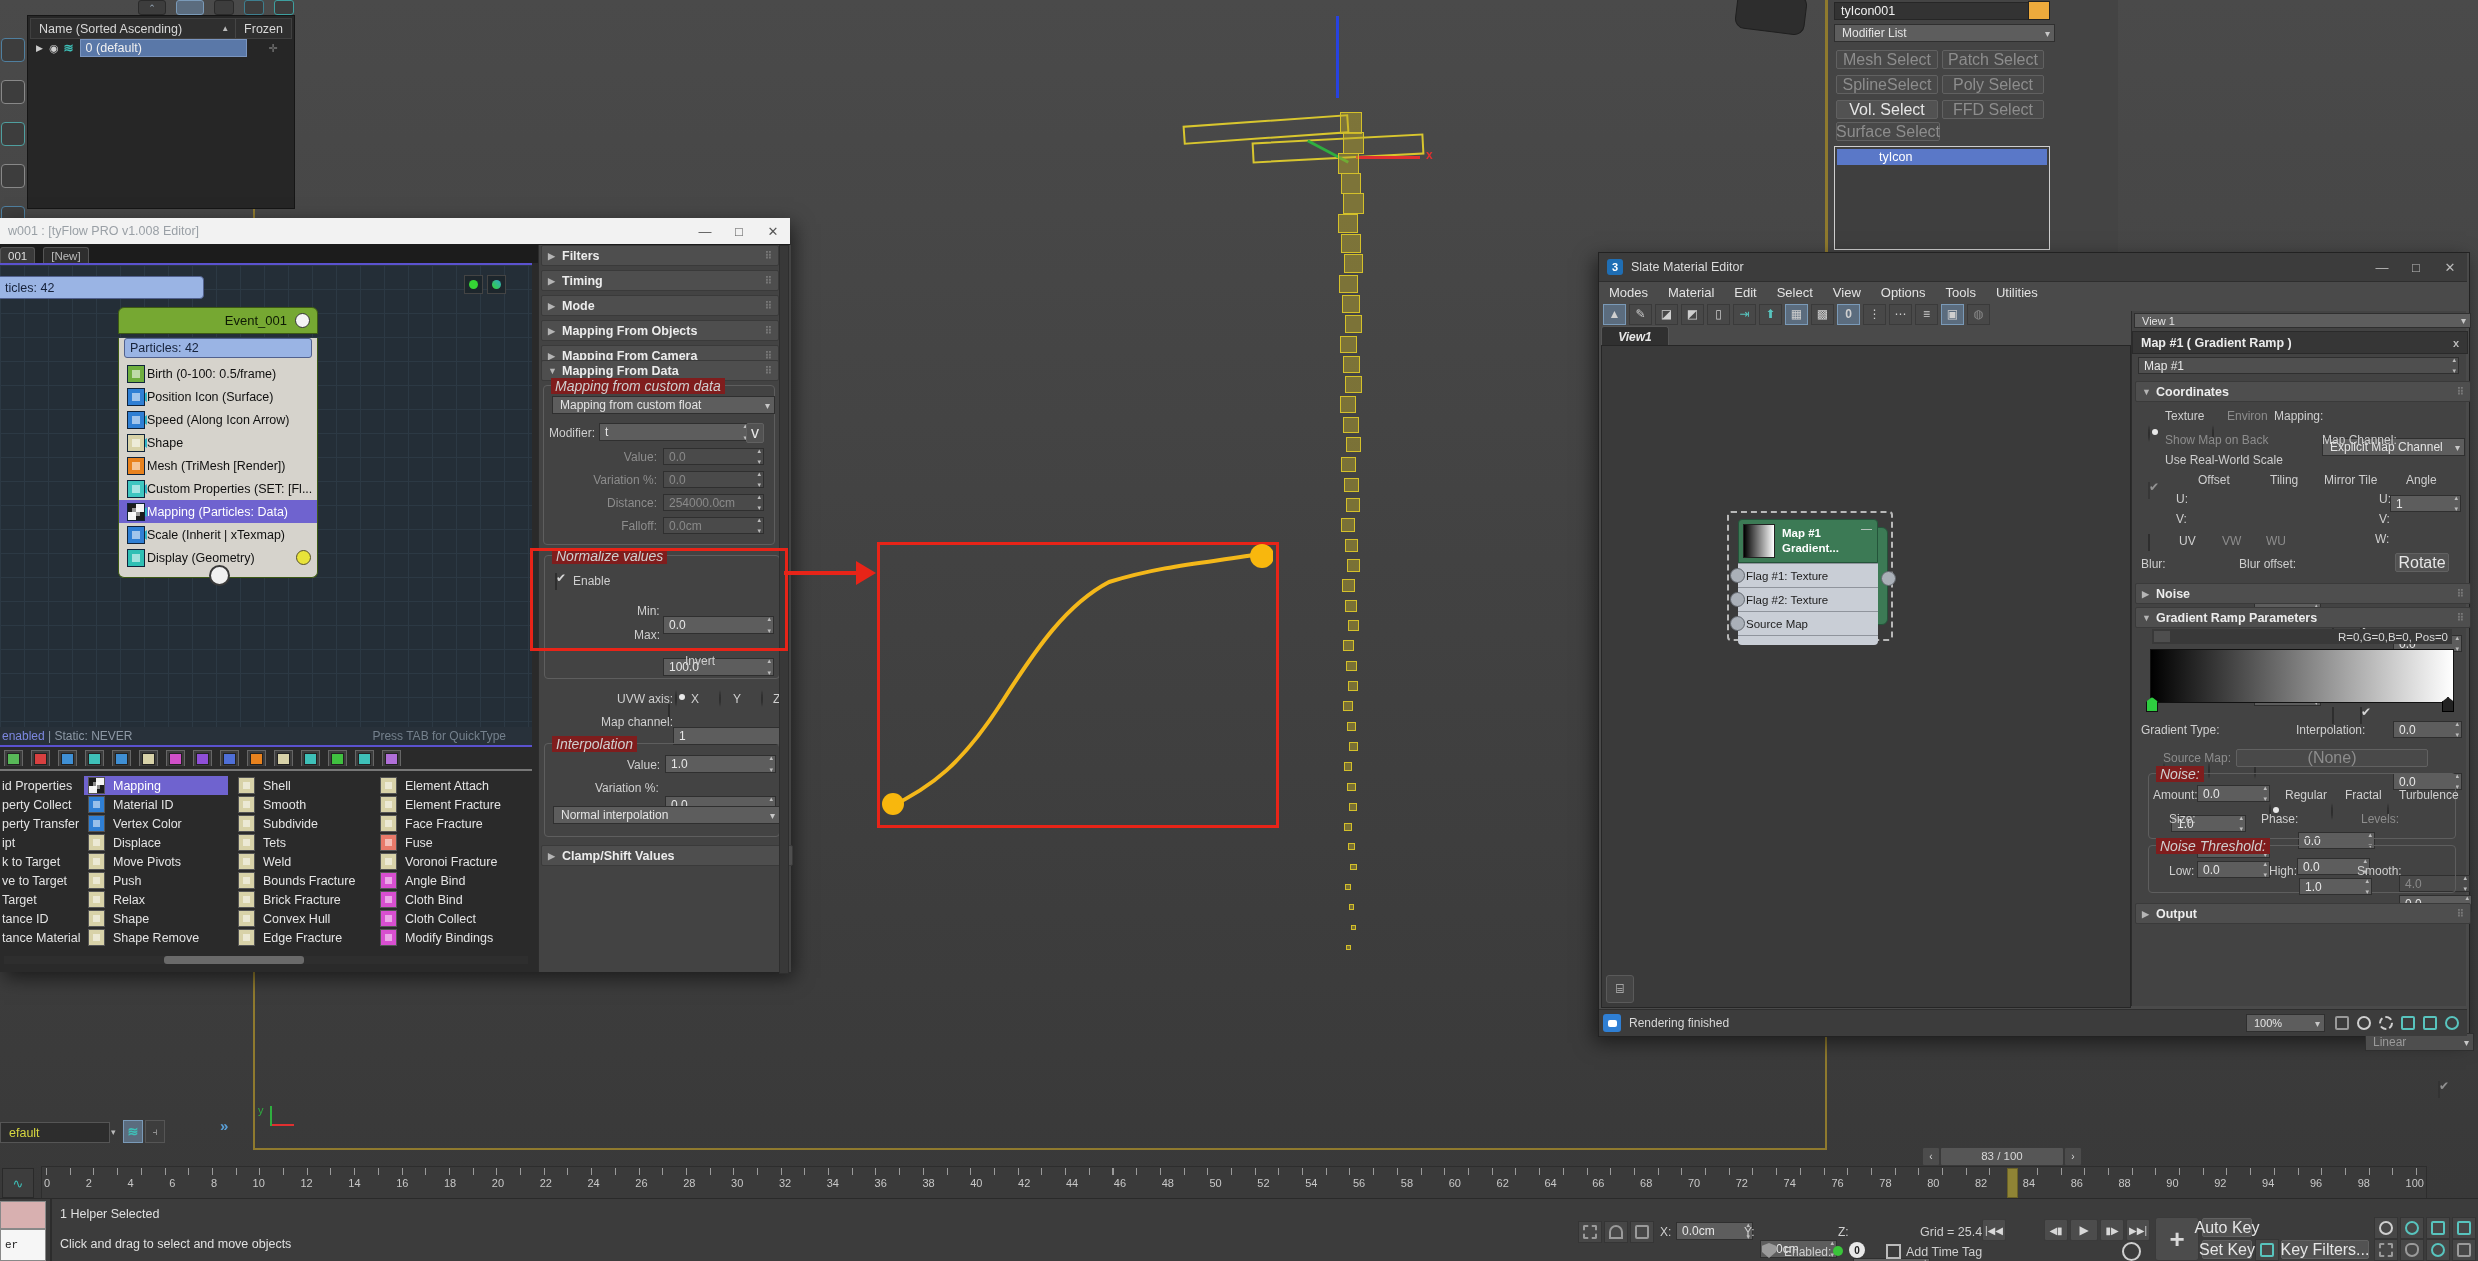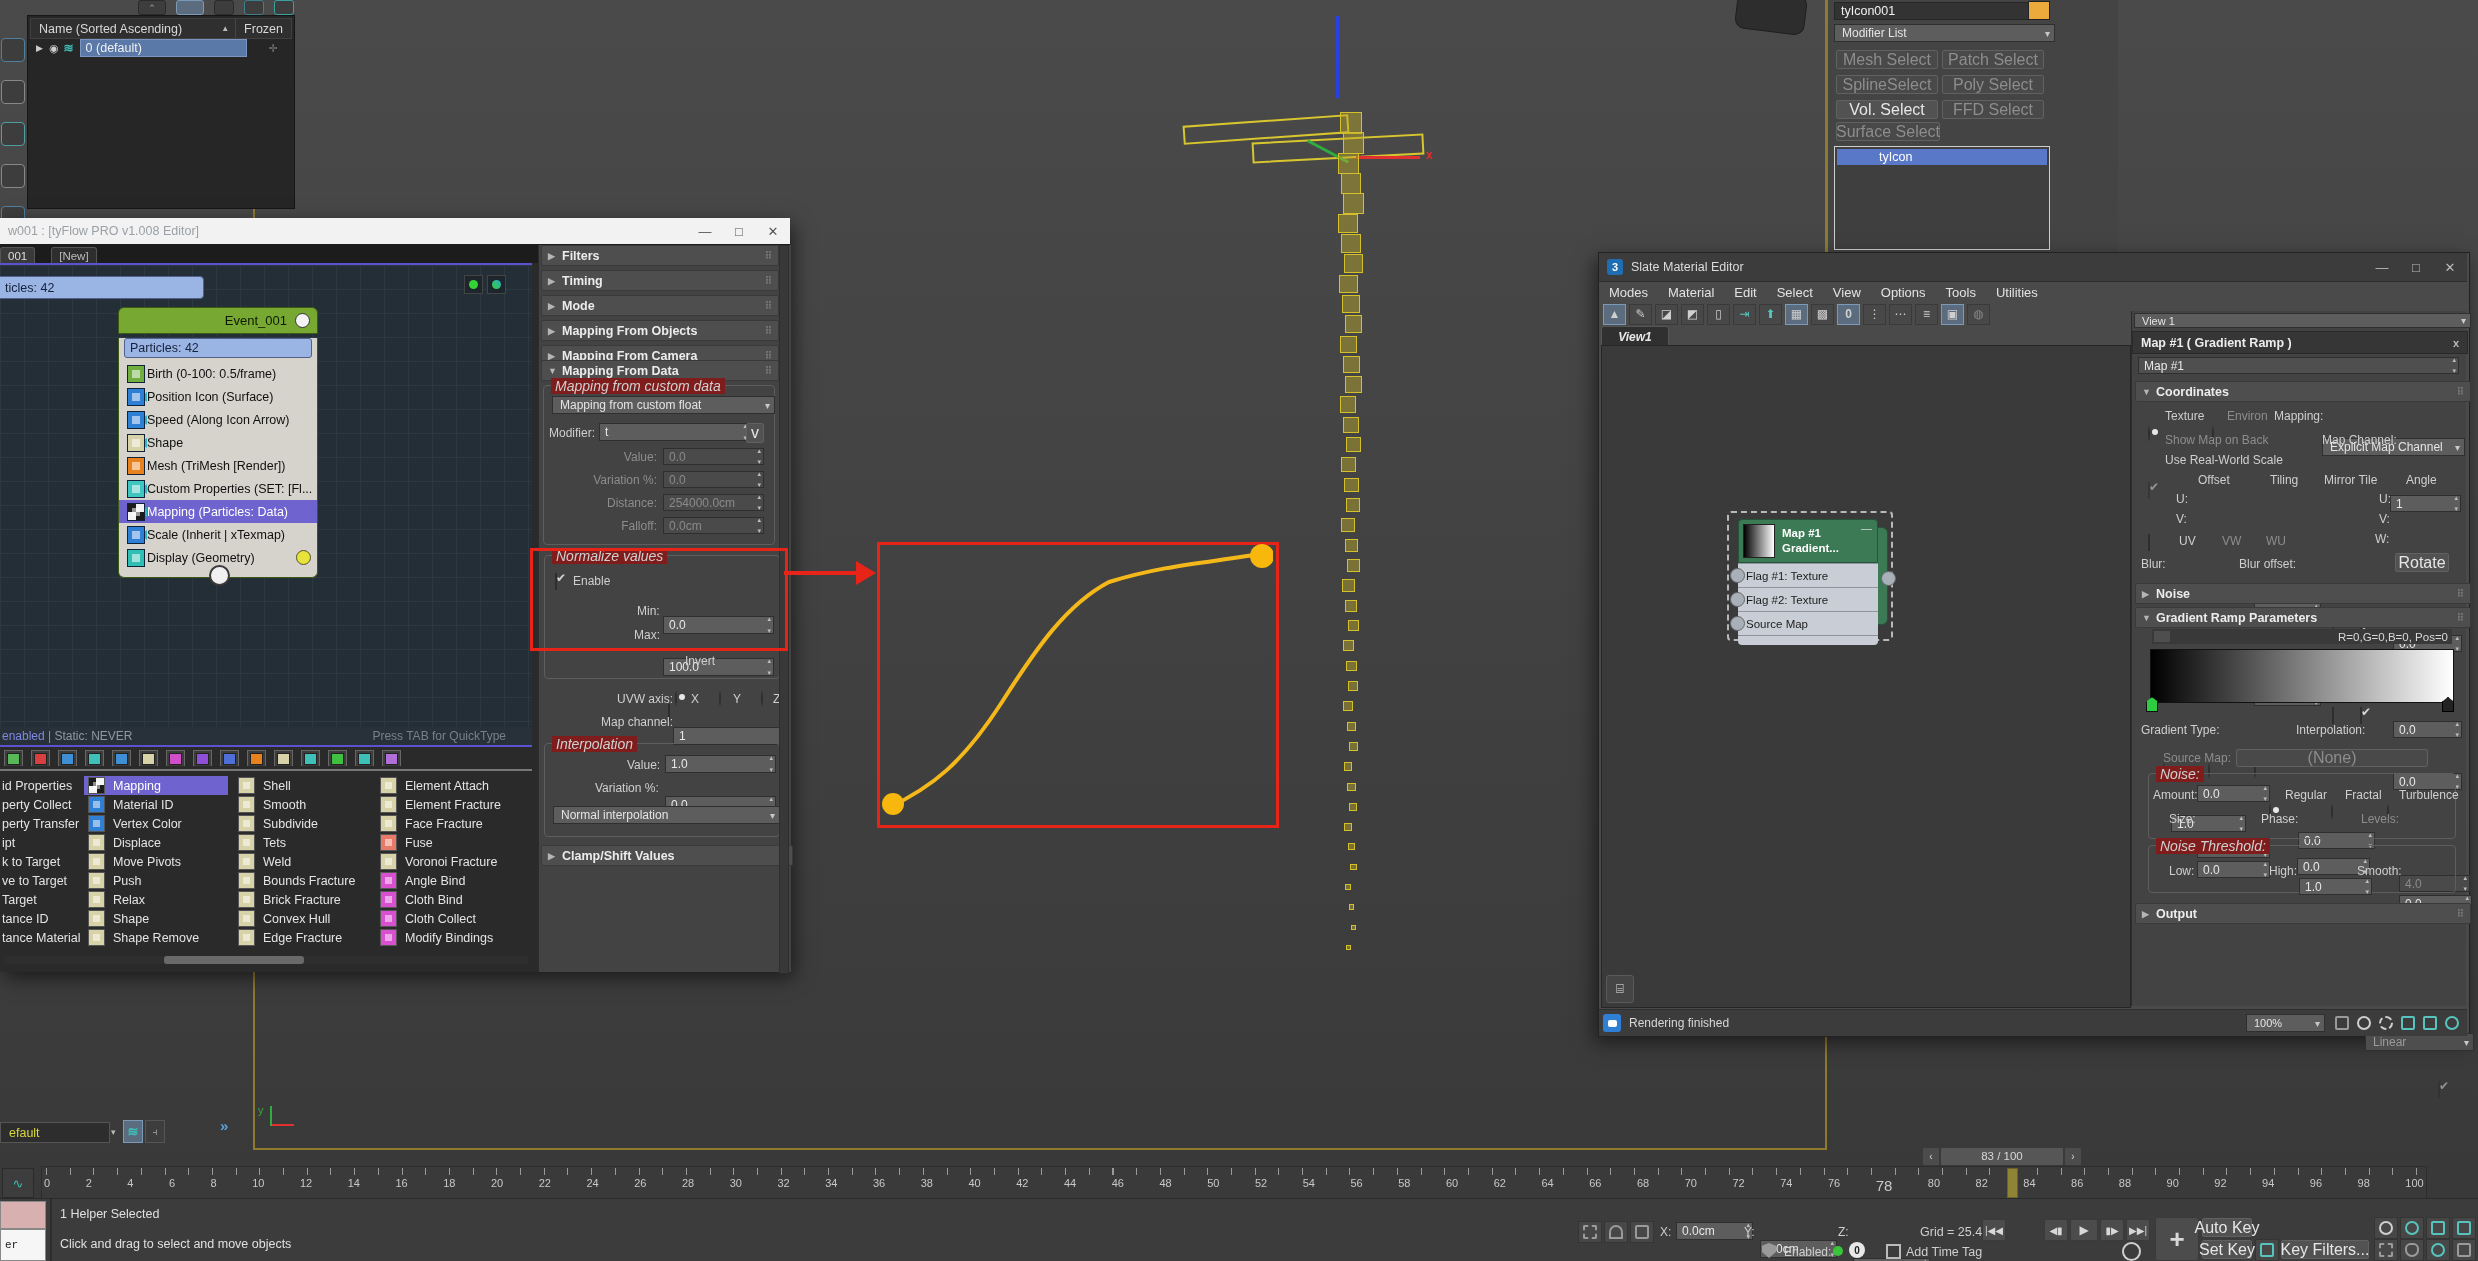--- a/index.html
+++ b/index.html
@@ -216,21 +216,21 @@
 
     <div class="abs f" style="left:0;top:0;width:790px;height:26px;background:#f2f2f2;">
       <span style="margin-left:8px;color:#9aa0a6;font-size:12.5px;">w001 : [tyFlow PRO v1.008 Editor]</span>
       <span style="margin-left:auto;display:flex;">
         <span class="win-btn">—</span>
         <span class="win-btn">□</span>
         <span class="win-btn">✕</span>
       </span>
     </div>
 
-    <div class="abs f" style="left:0;top:26px;width:790px;height:19px;background:#1c1c1c;gap:16px;">
+    <div class="abs f" style="left:0;top:26px;width:790px;height:19px;background:#1c1c1c;gap:8px;">
       <span class="f" style="height:15px;margin-top:3px;background:#3a3a3a;border:1px solid #555;border-bottom:none;border-radius:3px 3px 0 0;padding:0 7px;font-size:11.5px;color:#ddd;">001</span>
       <span class="f" style="height:15px;margin-top:3px;background:#2e2e2e;border:1px solid #555;border-bottom:none;border-radius:3px 3px 0 0;padding:0 7px;font-size:11.5px;color:#bbb;">[New]</span>
     </div>
 
     <div class="abs" style="left:0;top:45px;width:532px;height:464px;border-top:2px solid #5b52cf;background-color:#242e37;background-image:linear-gradient(#2c3944 1px,transparent 1px),linear-gradient(90deg,#2c3944 1px,transparent 1px);background-size:24px 24px;overflow:hidden;">
 
       <div class="abs f" style="left:-8px;top:11px;width:198px;height:21px;background:#9ab4e4;border:1px solid #51618e;border-radius:4px;color:#16223a;font-size:12.5px;padding-left:12px;">
         <span>ticles: 42</span>
       </div>
 
@@ -1042,21 +1042,21 @@
         <span style="font-size:11px;color:#c8c8c8;">58</span>
         <span style="font-size:11px;color:#c8c8c8;">60</span>
         <span style="font-size:11px;color:#c8c8c8;">62</span>
         <span style="font-size:11px;color:#c8c8c8;">64</span>
         <span style="font-size:11px;color:#c8c8c8;">66</span>
         <span style="font-size:11px;color:#c8c8c8;">68</span>
         <span style="font-size:11px;color:#c8c8c8;">70</span>
         <span style="font-size:11px;color:#c8c8c8;">72</span>
         <span style="font-size:11px;color:#c8c8c8;">74</span>
         <span style="font-size:11px;color:#c8c8c8;">76</span>
-        <span style="font-size:15px;color:#c8c8c8;">78</span>
+        <span style="font-size:11px;color:#c8c8c8;">78</span>
         <span style="font-size:11px;color:#c8c8c8;">80</span>
         <span style="font-size:11px;color:#c8c8c8;">82</span>
         <span style="font-size:11px;color:#c8c8c8;">84</span>
         <span style="font-size:11px;color:#c8c8c8;">86</span>
         <span style="font-size:11px;color:#c8c8c8;">88</span>
         <span style="font-size:11px;color:#c8c8c8;">90</span>
         <span style="font-size:11px;color:#c8c8c8;">92</span>
         <span style="font-size:11px;color:#c8c8c8;">94</span>
         <span style="font-size:11px;color:#c8c8c8;">96</span>
         <span style="font-size:11px;color:#c8c8c8;">98</span>

